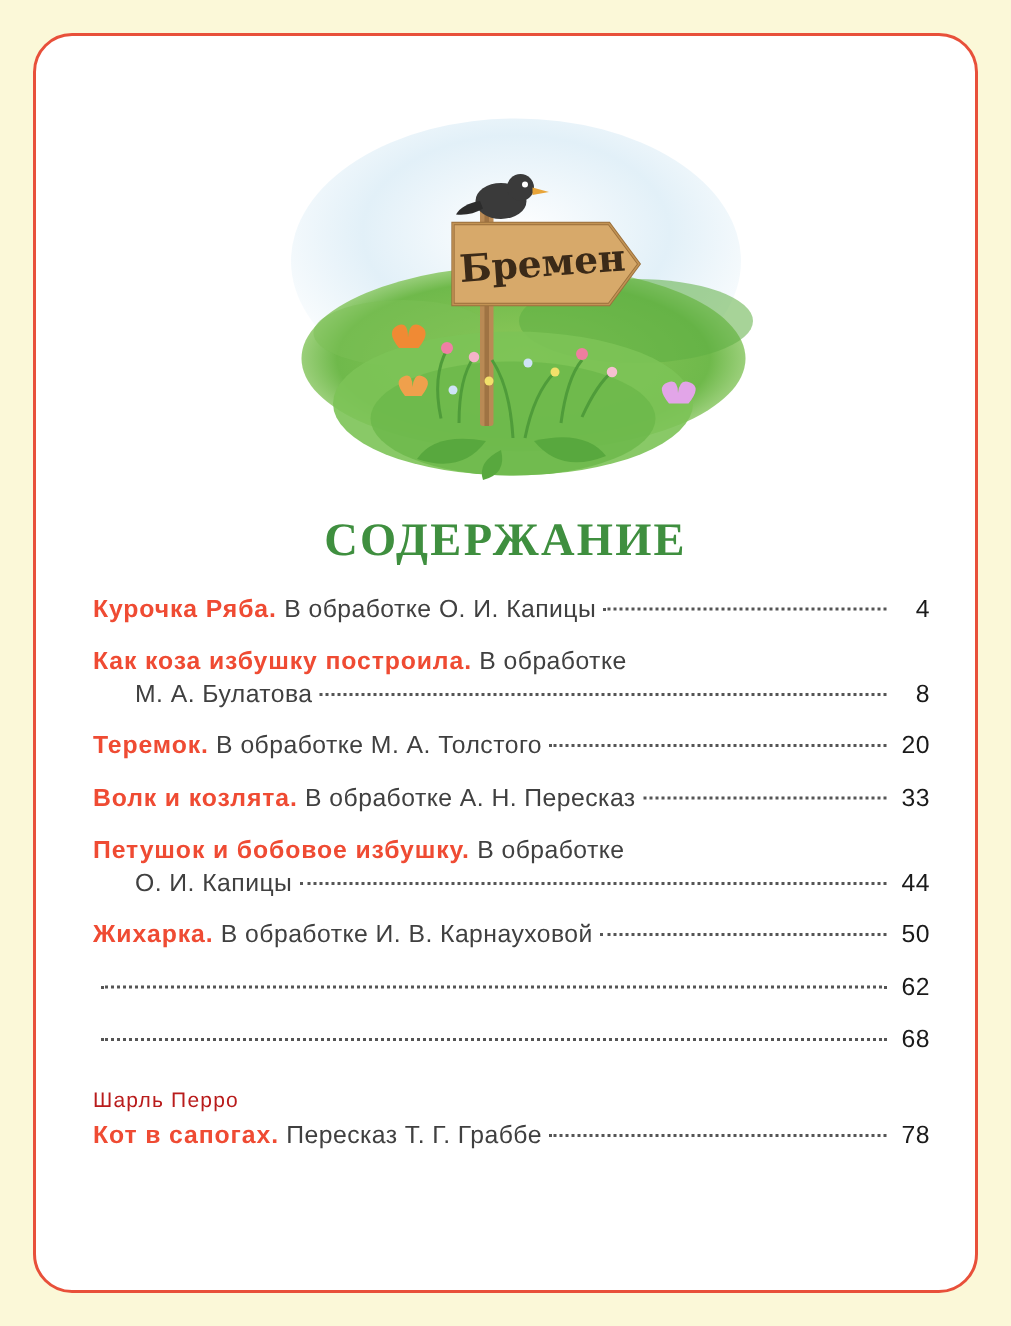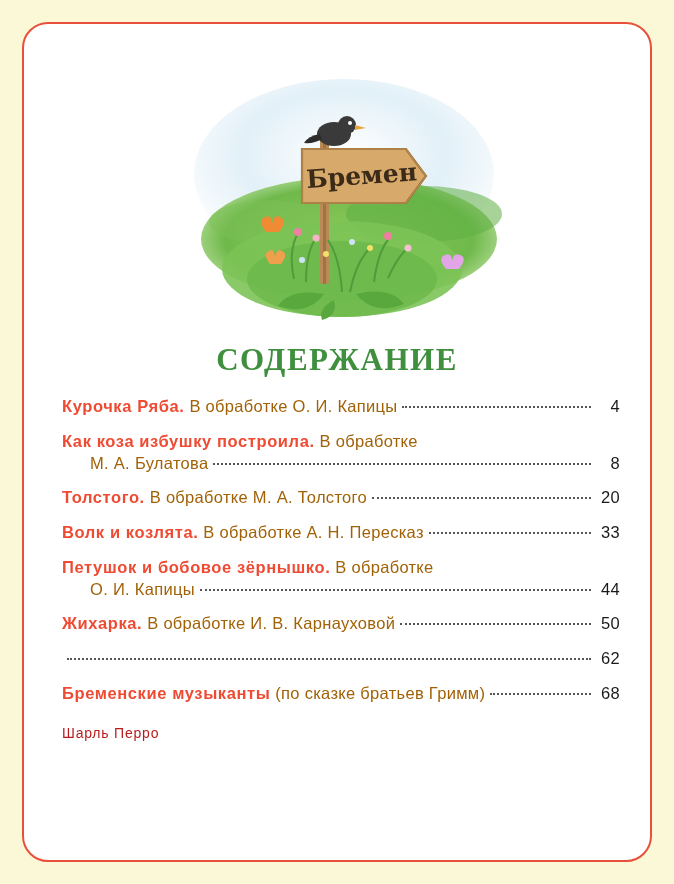--- a/index.html
+++ b/index.html
@@ -71,21 +71,21 @@
   .txt-wrap {
     white-space: nowrap;
     flex: 0 0 auto;
   }
   .story {
     color: #ef4b33;
     font-weight: bold;
     letter-spacing: 0.6px;
   }
   .rest {
-    color: #a16207;
+    color: #404040;
     letter-spacing: 0.3px;
     text-align: right;
   }
   .dots {
     flex: 1 1 auto;
     margin: 0 5px;
     border-bottom: 2px dotted #555;
     transform: translateY(-4px);
     min-width: 10px;
     height: 1px;
@@ -208,41 +208,41 @@
           <span class="rest">М. А. Булатова</span>
         </span>
         <span class="dots"></span>
         <span class="page-num">8</span>
       </div>
     </div>
 
     <div class="entry">
       <div class="line">
         <span class="txt-wrap">
-          <span class="story">Толстого.</span><span class="rest"> В обработке М. А. Толстого</span>
+          <span class="story">Теремок.</span><span class="rest"> В обработке М. А. Толстого</span>
         </span>
         <span class="dots"></span>
         <span class="page-num">20</span>
       </div>
     </div>
 
     <div class="entry">
       <div class="line">
         <span class="txt-wrap">
           <span class="story">Волк и козлята.</span><span class="rest"> В обработке А. Н. Пересказ</span>
         </span>
         <span class="dots"></span>
         <span class="page-num">33</span>
       </div>
     </div>
 
     <div class="entry">
       <div class="line">
         <span class="txt-wrap">
-          <span class="story">Петушок и бобовое зёрнышко.</span><span class="rest"> В обработке</span>
+          <span class="story">Петушок и бобовое избушку.</span><span class="rest"> В обработке</span>
         </span>
         <span class="no-dots-gap"></span>
       </div>
       <div class="line indent">
         <span class="txt-wrap">
           <span class="rest">О. И. Капицы</span>
         </span>
         <span class="dots"></span>
         <span class="page-num">44</span>
       </div>
@@ -260,24 +260,30 @@
 
     <div class="entry">
       <div class="line">
         <span class="dots"></span>
         <span class="page-num">62</span>
       </div>
     </div>
 
     <div class="entry">
       <div class="line">
-        <span class="txt-wrap">
-          <span class="story">Бременские музыканты</span><span class="rest"> (по сказке братьев Гримм)</span>
-        </span>
         <span class="dots"></span>
         <span class="page-num">68</span>
       </div>
     </div>
 
     <div class="author">Шарль Перро</div>
+    <div class="entry">
+      <div class="line">
+        <span class="txt-wrap">
+          <span class="story">Кот в сапогах.</span><span class="rest"> Пересказ Т. Г. Граббе</span>
+        </span>
+        <span class="dots"></span>
+        <span class="page-num">78</span>
+      </div>
+    </div>
 
   </div>
 </div>
 
 </body></html>

